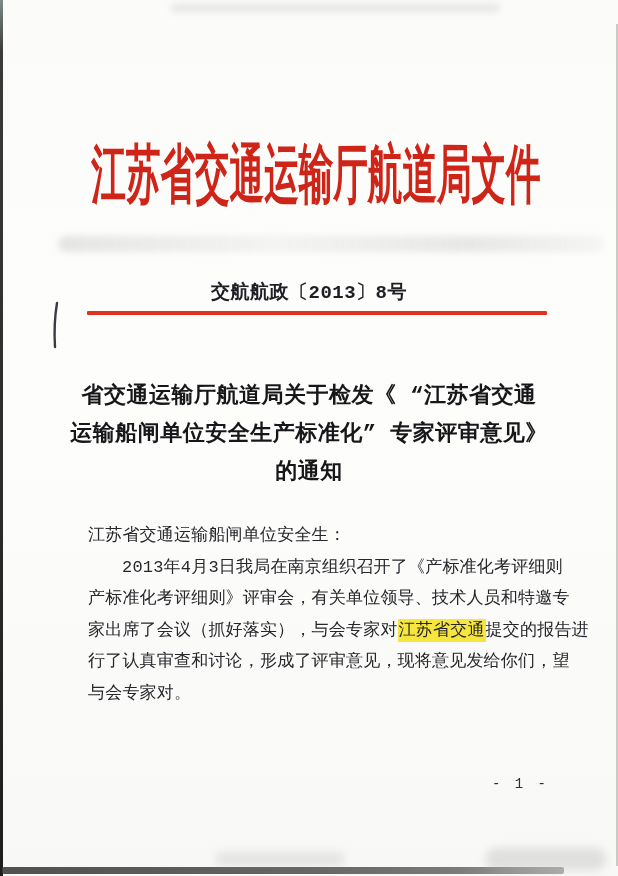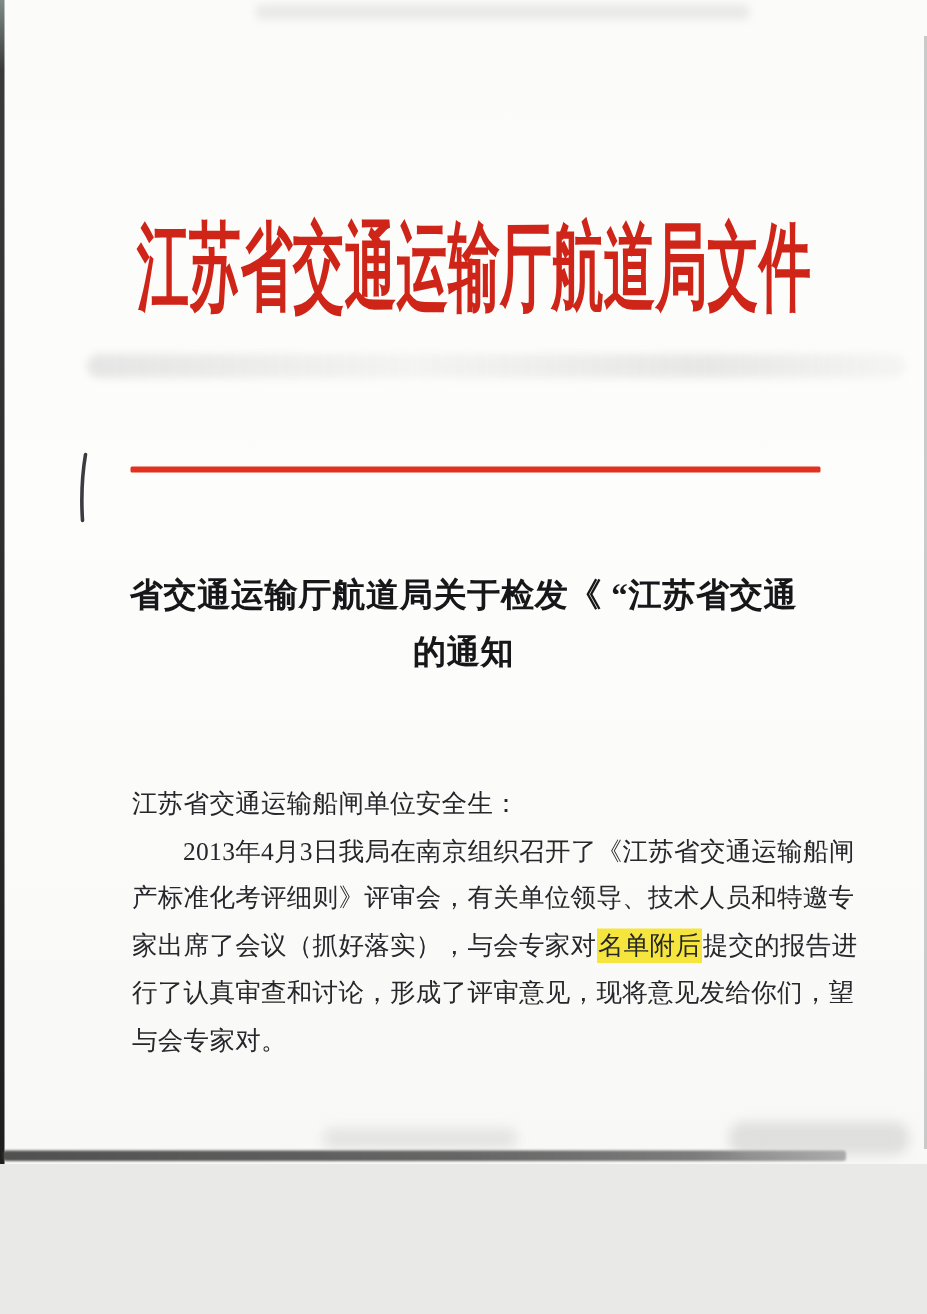--- a/index.html
+++ b/index.html
@@ -4,25 +4,25 @@
 <style>
   :root{
     --header-red:#cf2519;
     --rule-red:#e2311f;
     --highlight-yellow:#f6e53c;
     --ink:#26262b;
   }
   html,body{margin:0;padding:0;background:#e9e9e7;}
   .page{
     position:relative;
-    width:618px;height:776px;
+    width:618px;height:876px;
     margin:0 auto;
     background:linear-gradient(180deg,#fbfbf9 0%,#fdfdfc 45%,#f8f8f6 100%);
     overflow:hidden;
-    font-family:Liberation Serif, serif;
+    font-family:Liberation Mono, monospace;
     color:var(--ink);
   }
   
   .edge-left{
     position:absolute;left:0;top:0;bottom:0;width:3px;
     background:linear-gradient(180deg,#7d8b88 0%,#3a3a3a 6%,#2c2c2c 55%,#1e1e1e 100%);
   }
   .edge-right{
     position:absolute;right:0;top:24px;bottom:10px;width:2px;
     background:#b7bbb9;opacity:.75;
@@ -109,32 +109,34 @@
   <div class="smudge smudge-bottom-mid"></div>
   <div class="smudge smudge-bottom-right"></div>
   <svg class="pen-mark" width="10" height="50" viewBox="0 0 10 50">
     <path d="M6,2 C4,14 3,30 4,46" fill="none" stroke="#3b3b42" stroke-width="2.4" stroke-linecap="round"></path>
   </svg>
 
   <div class="red-head">
     <span>江苏省交通运输厅航道局文件</span>
   </div>
 
+  <div class="doc-number">交航航政〔2013〕8号</div>
 
   <div class="red-rule"></div>
 
   <div class="doc-title">
     <div class="t-line">省交通运输厅航道局关于检发《 “江苏省交通</div>
+    <div class="t-line">运输船闸单位安全生产标准化” 专家评审意见》</div>
     <div class="t-line">的通知</div>
   </div>
 
   <div class="body-block">
     <div class="b-line">江苏省交通运输船闸单位安全生：</div>
-    <div class="b-line indent">2013年4月3日我局在南京组织召开了《江苏省交通运输船闸</div>
+    <div class="b-line indent">2013年4月3日我局在南京组织召开了《产标准化考评细则</div>
     <div class="b-line">产标准化考评细则》评审会，有关单位领导、技术人员和特邀专</div>
-    <div class="b-line"><span>家出席了会议（抓好落实），与会专家对</span><mark class="hl">名单附后</mark><span>提交的报告进</span></div>
+    <div class="b-line"><span>家出席了会议（抓好落实），与会专家对</span><mark class="hl">江苏省交通</mark><span>提交的报告进</span></div>
     <div class="b-line">行了认真审查和讨论，形成了评审意见，现将意见发给你们，望</div>
     <div class="b-line">与会专家对。</div>
   </div>
 
   <div class="page-number">- 1 -</div>
 
 </div>
 
 </body></html>

